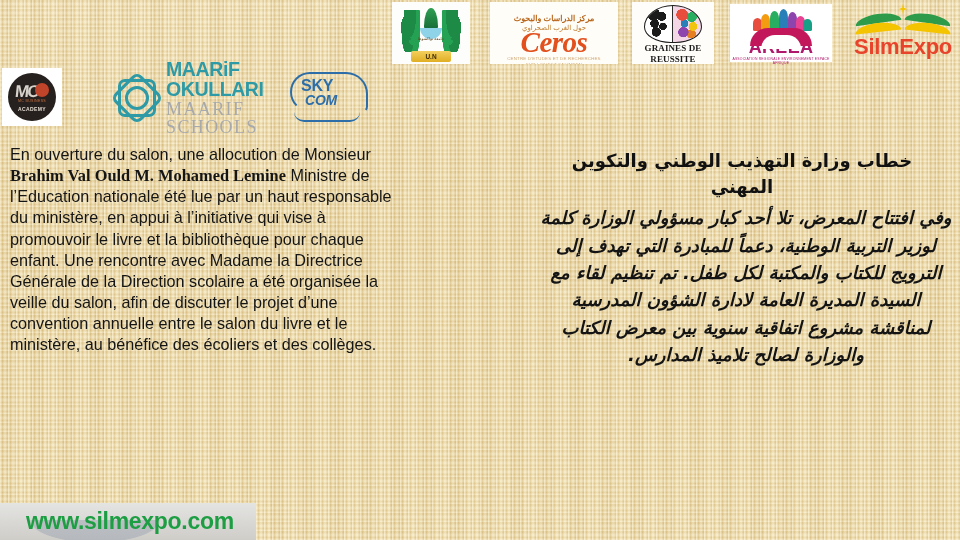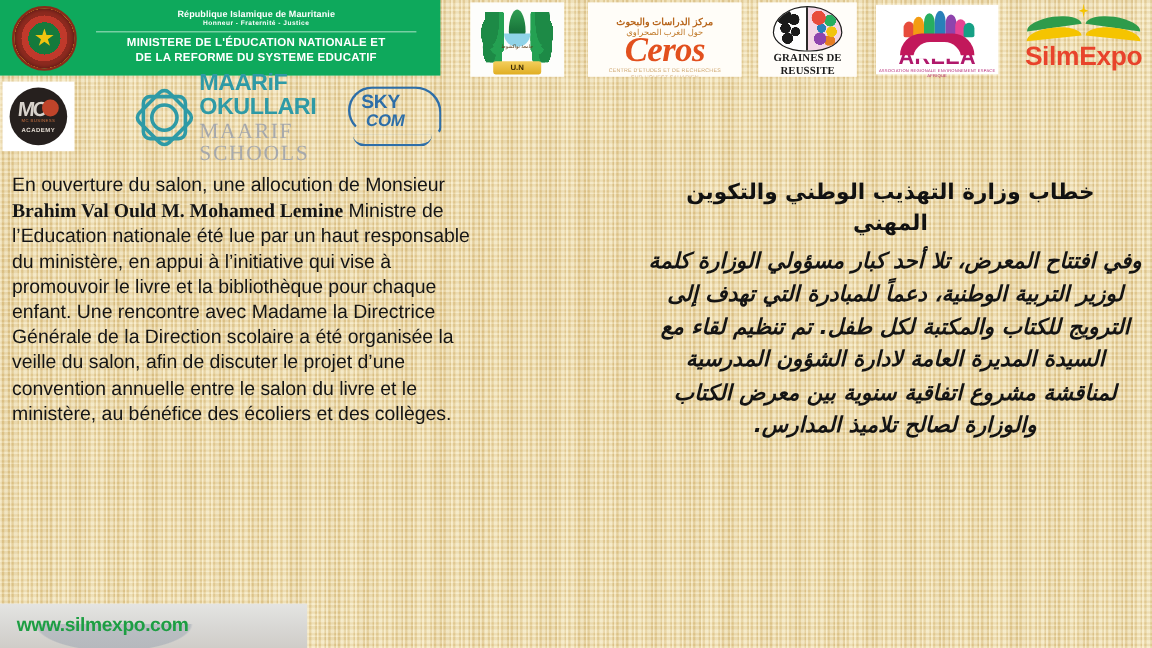--- a/index.html
+++ b/index.html
@@ -590,45 +590,35 @@
     content: "";
     position: absolute;
     left: 20px; bottom: -6px;
     width: 150px; height: 26px;
     background: radial-gradient(ellipse at 50% 0%, rgba(150,160,175,0.45) 0 60%, transparent 62%);
     pointer-events: none;
   }
   #site-url {
     font-family: "Liberation Sans", sans-serif;
     font-weight: bold;
-    font-size: 16px;
+    font-size: 23px;
     color: #1d9e43;
     letter-spacing: -0.3px;
-    padding-left: 14px;
+    padding-left: 26px;
     position: relative;
     z-index: 2;
   }
 </style>
 </head>
 <body>
 
 <div id="slide">
 
   <div id="logo-strip-1">
 
-    <div id="ministry-banner">
-      <div id="ministry-seal"></div>
-      <div id="ministry-text">
-        <div class="min-line-1">République Islamique de Mauritanie</div>
-        <div class="min-line-2">Honneur - Fraternité - Justice</div>
-        <div class="min-rule"></div>
-        <div class="min-line-3">MINISTERE DE L'ÉDUCATION NATIONALE ET</div>
-        <div class="min-line-4">DE LA REFORME DU SYSTEME EDUCATIF</div>
-      </div>
-    </div>
 
     <div id="un-logo">
       <div class="un-inner">
         <div class="laurel-l"></div>
         <div class="laurel-r"></div>
         <div class="un-flame"></div>
         <div class="un-bowl"></div>
         <div class="un-ar">جامعة نواكشوط</div>
         <div class="un-ribbon">U.N</div>
       </div>

